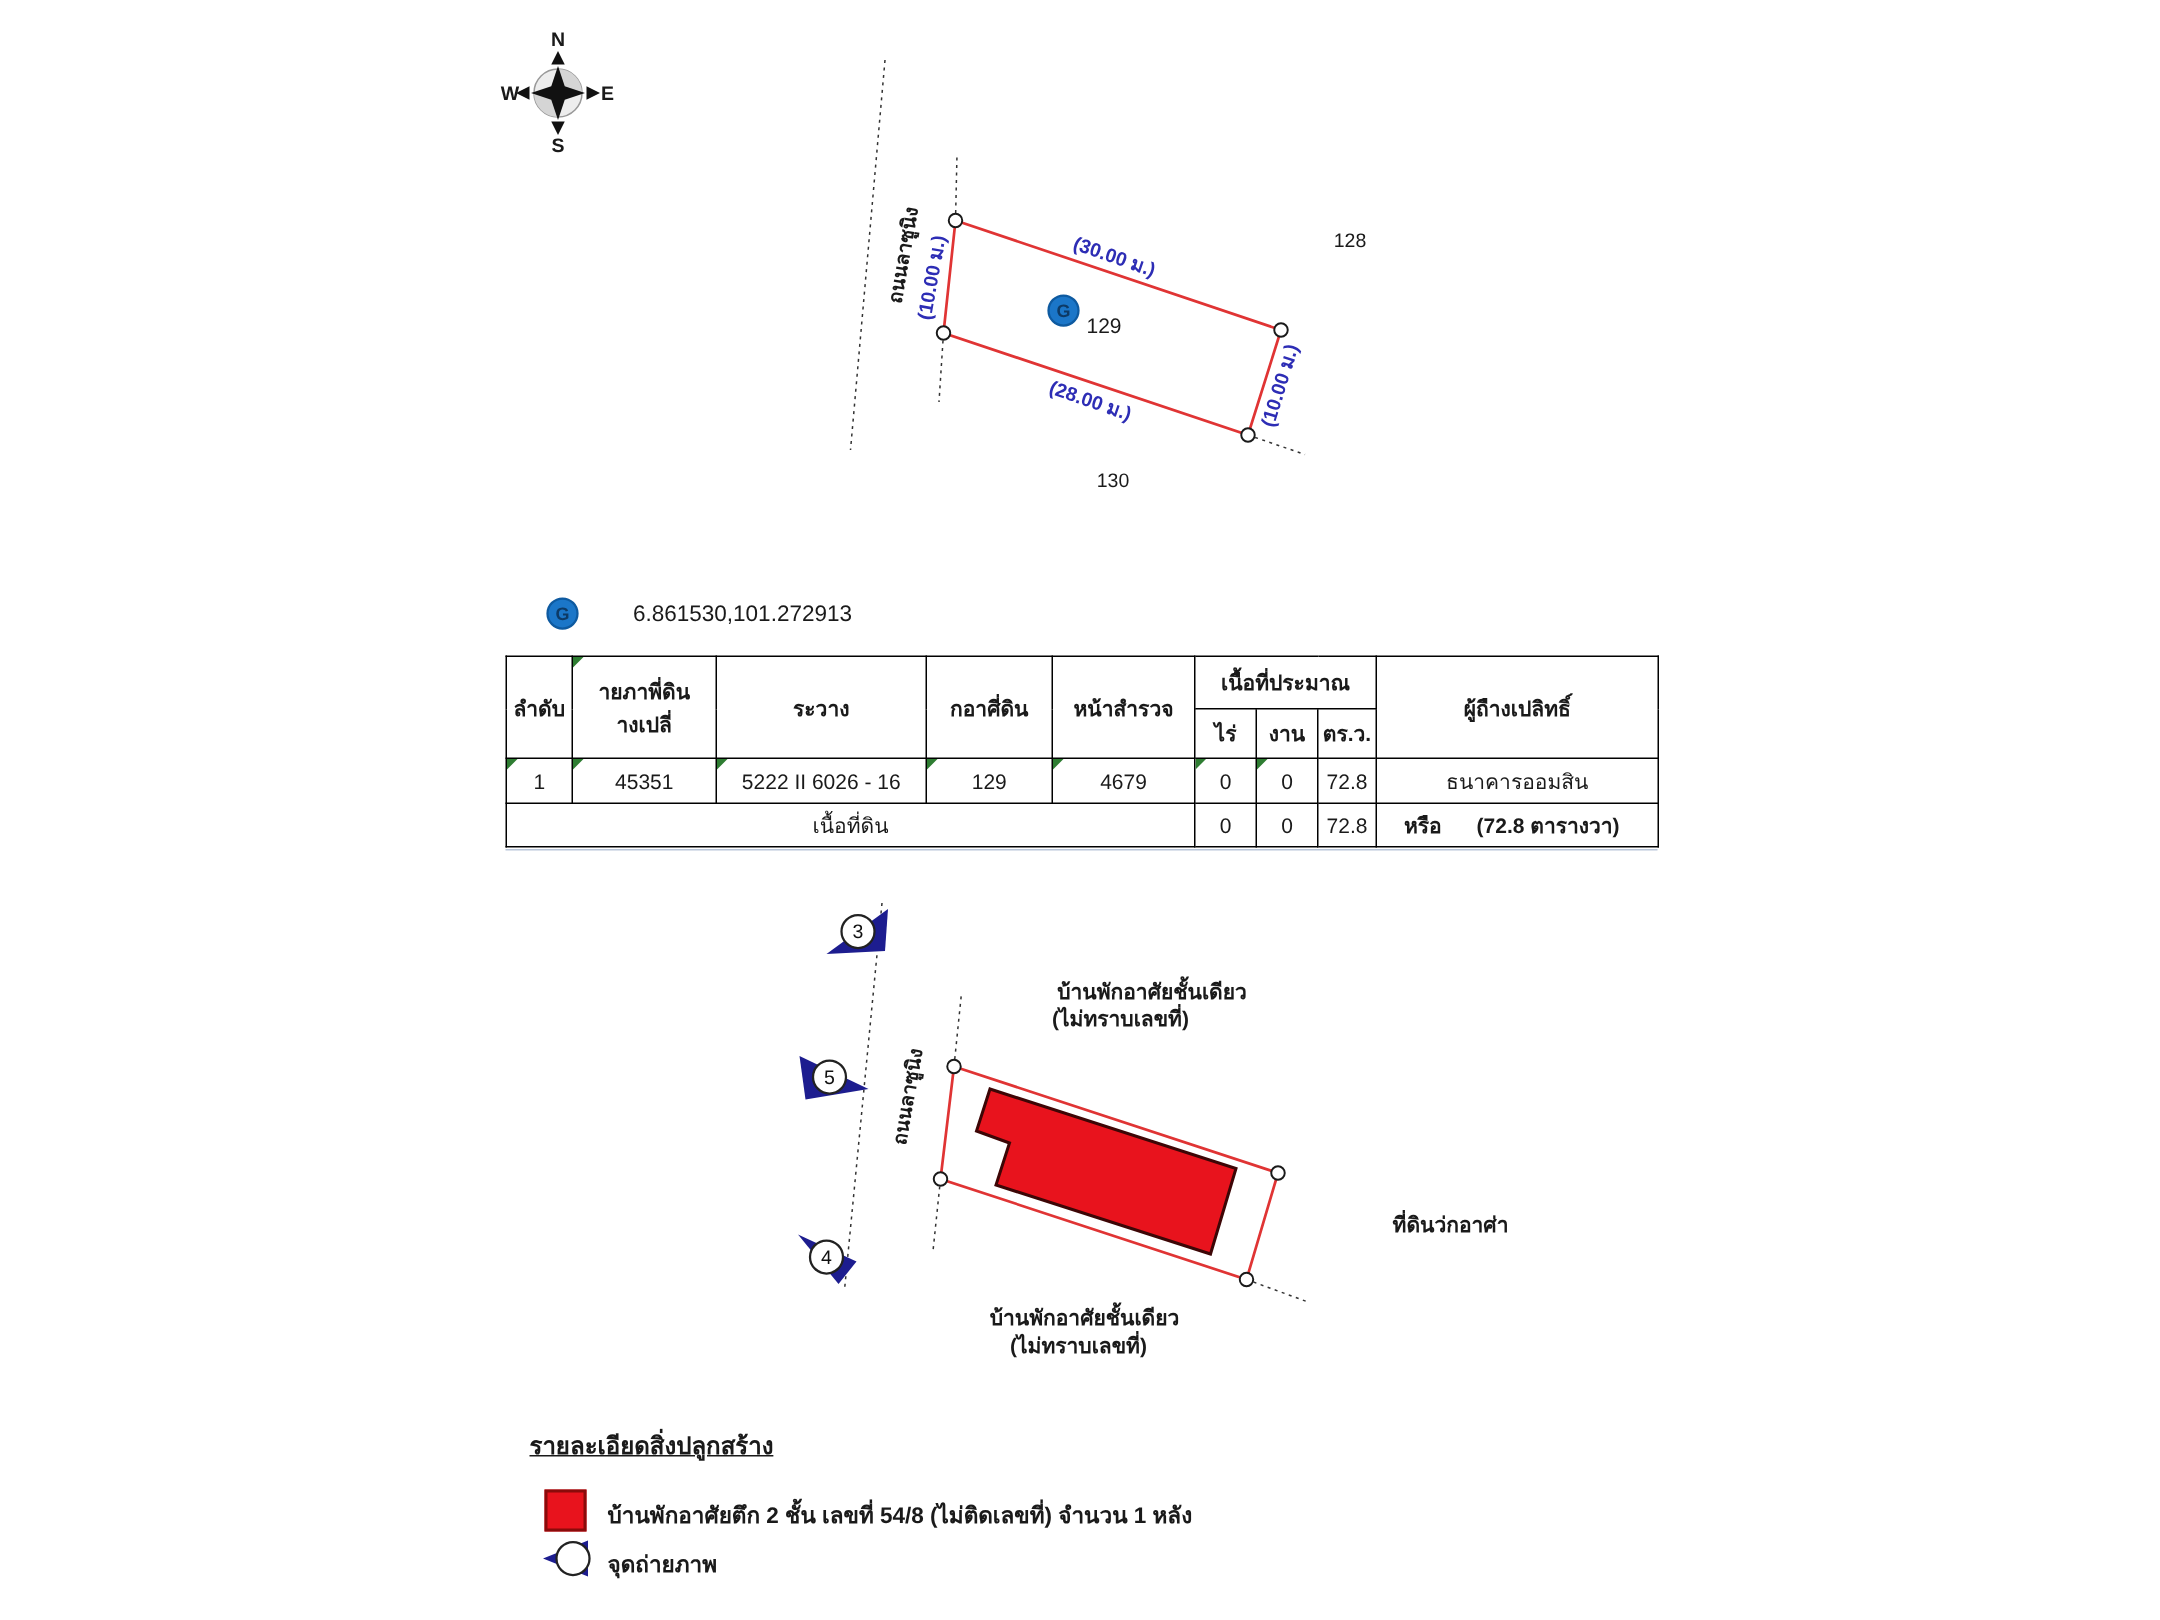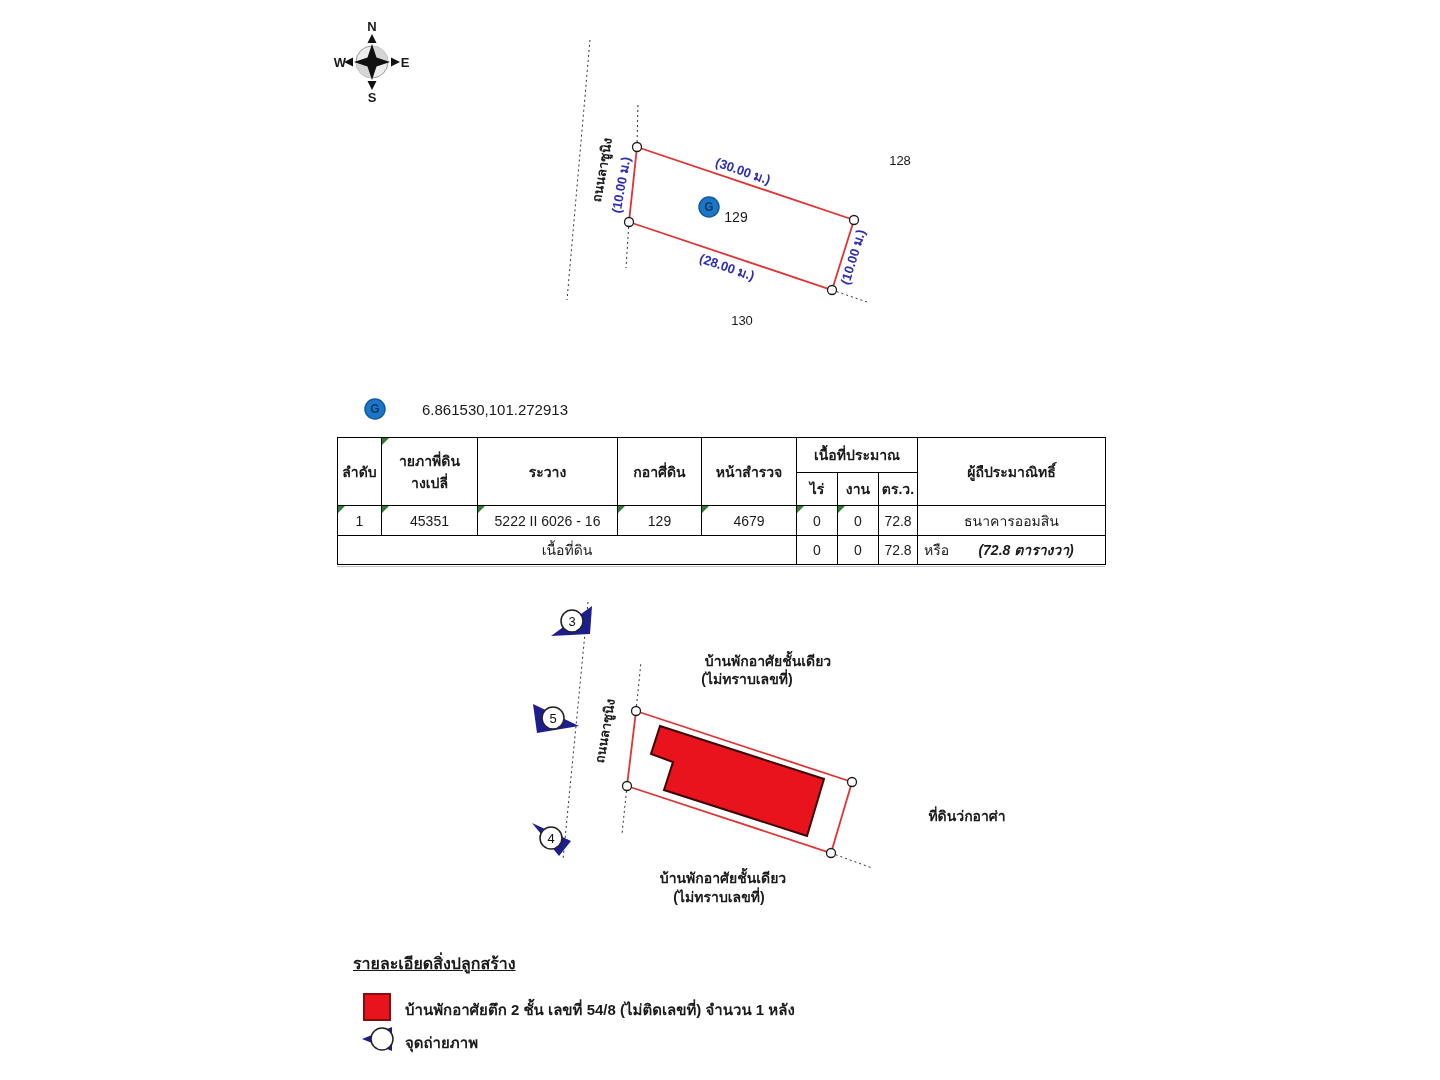--- a/index.html
+++ b/index.html
@@ -18,22 +18,22 @@
   
   table.land{position:absolute;left:337px;top:437px;border-collapse:collapse;table-layout:fixed;
              font-size:14px;background:#fff;}
   table.land th,table.land td{border:1.5px solid #000;text-align:center;vertical-align:middle;
              padding:0 2px;position:relative;overflow:hidden;}
   table.land th{font-weight:bold;}
   table.land td{font-weight:normal;}
   .cm{position:absolute;left:0;top:0;width:0;height:0;
       border-top:7px solid #2e7d32;border-right:7px solid transparent;}
   .owner-split{display:flex;align-items:center;}
-  .owner-split .or{font-weight:normal;padding-left:4px;}
-  .owner-split .tot{flex:1;text-align:center;font-weight:bold;font-style:italic;}
+  .owner-split .or{font-weight:bold;padding-left:4px;margin-left:12px;}
+  .owner-split .tot{flex:1;text-align:center;font-weight:bold;}
   .sumlabel{font-weight:bold;}
   .tbl-underline{position:absolute;left:337px;top:566px;width:768px;height:1px;background:#b9c6da;}
   
   .legend-title{font-size:16px;font-weight:bold;text-decoration:underline;font-family:Liberation Serif, serif;}
   .legend-item{font-size:15px;font-weight:bold;}
   .legend-sq{position:absolute;left:363px;top:993px;width:28px;height:28px;
              background:#e8131d;border:2px solid #8a0b0b;box-sizing:border-box;}
   .coords{font-size:15px;}
 </style>
 </head>
@@ -131,21 +131,21 @@
       <th rowspan="2">ลำดับ</th>
       <th rowspan="2">
             <i class="cm"></i>
         <div>ายภาพี่ดิน</div>
             <div>างเปลี่</div>
           </th>
       <th rowspan="2">ระวาง</th>
       <th rowspan="2">กอาศี่ดิน</th>
       <th rowspan="2">หน้าสำรวจ</th>
       <th colspan="3">เนื้อที่ประมาณ</th>
-      <th rowspan="2">ผู้ถืประมาณิทธิ์</th>
+      <th rowspan="2">ผู้ถืางเปลิทธิ์</th>
     </tr>
     <tr style="height:33px;">
       <th>ไร่</th>
       <th>งาน</th>
       <th>ตร.ว.</th>
     </tr>
     <tr style="height:30px;">
       <td><i class="cm"></i><span>1</span></td>
       <td><i class="cm"></i><span>45351</span></td>
       <td><i class="cm"></i><span>5222 II 6026 - 16</span></td>

